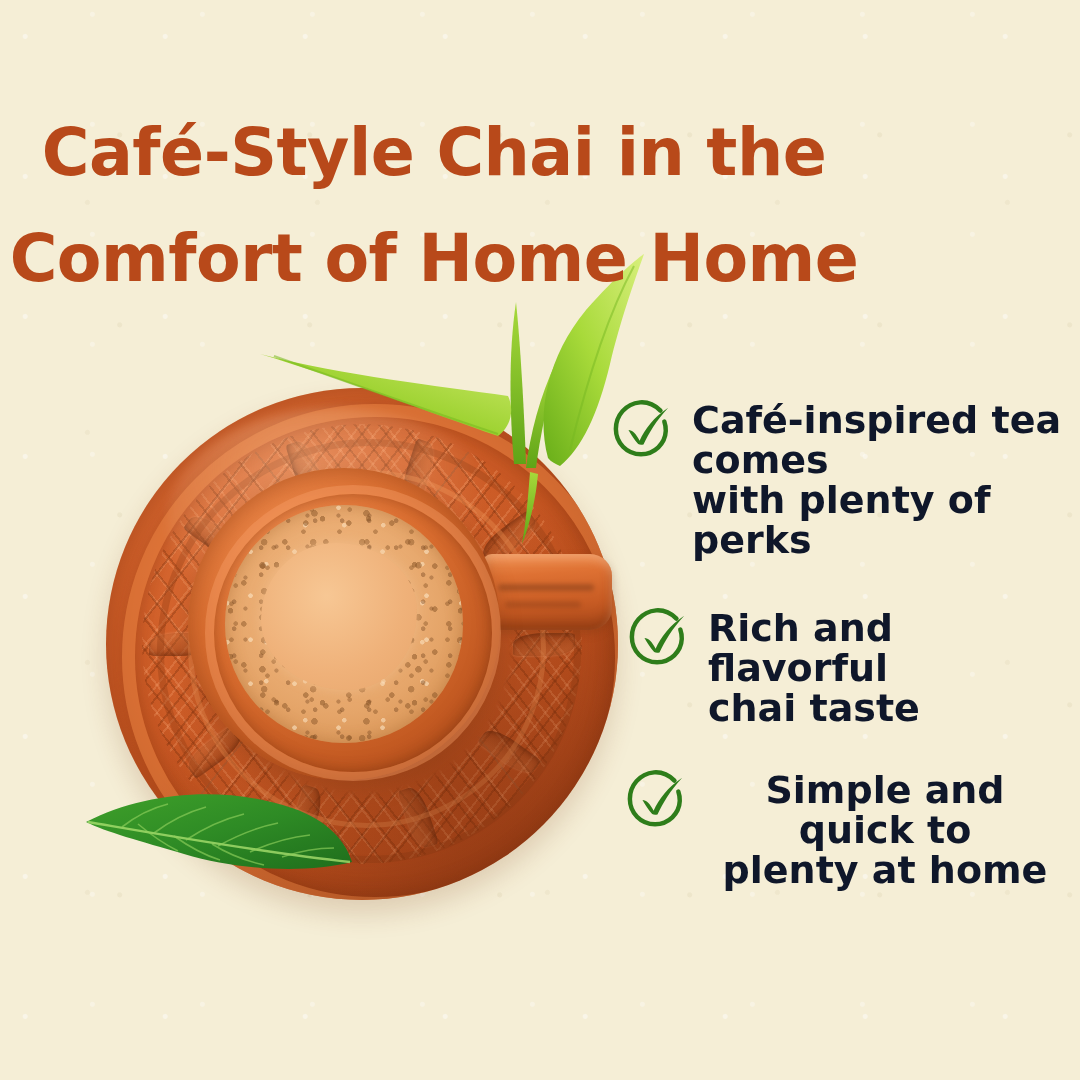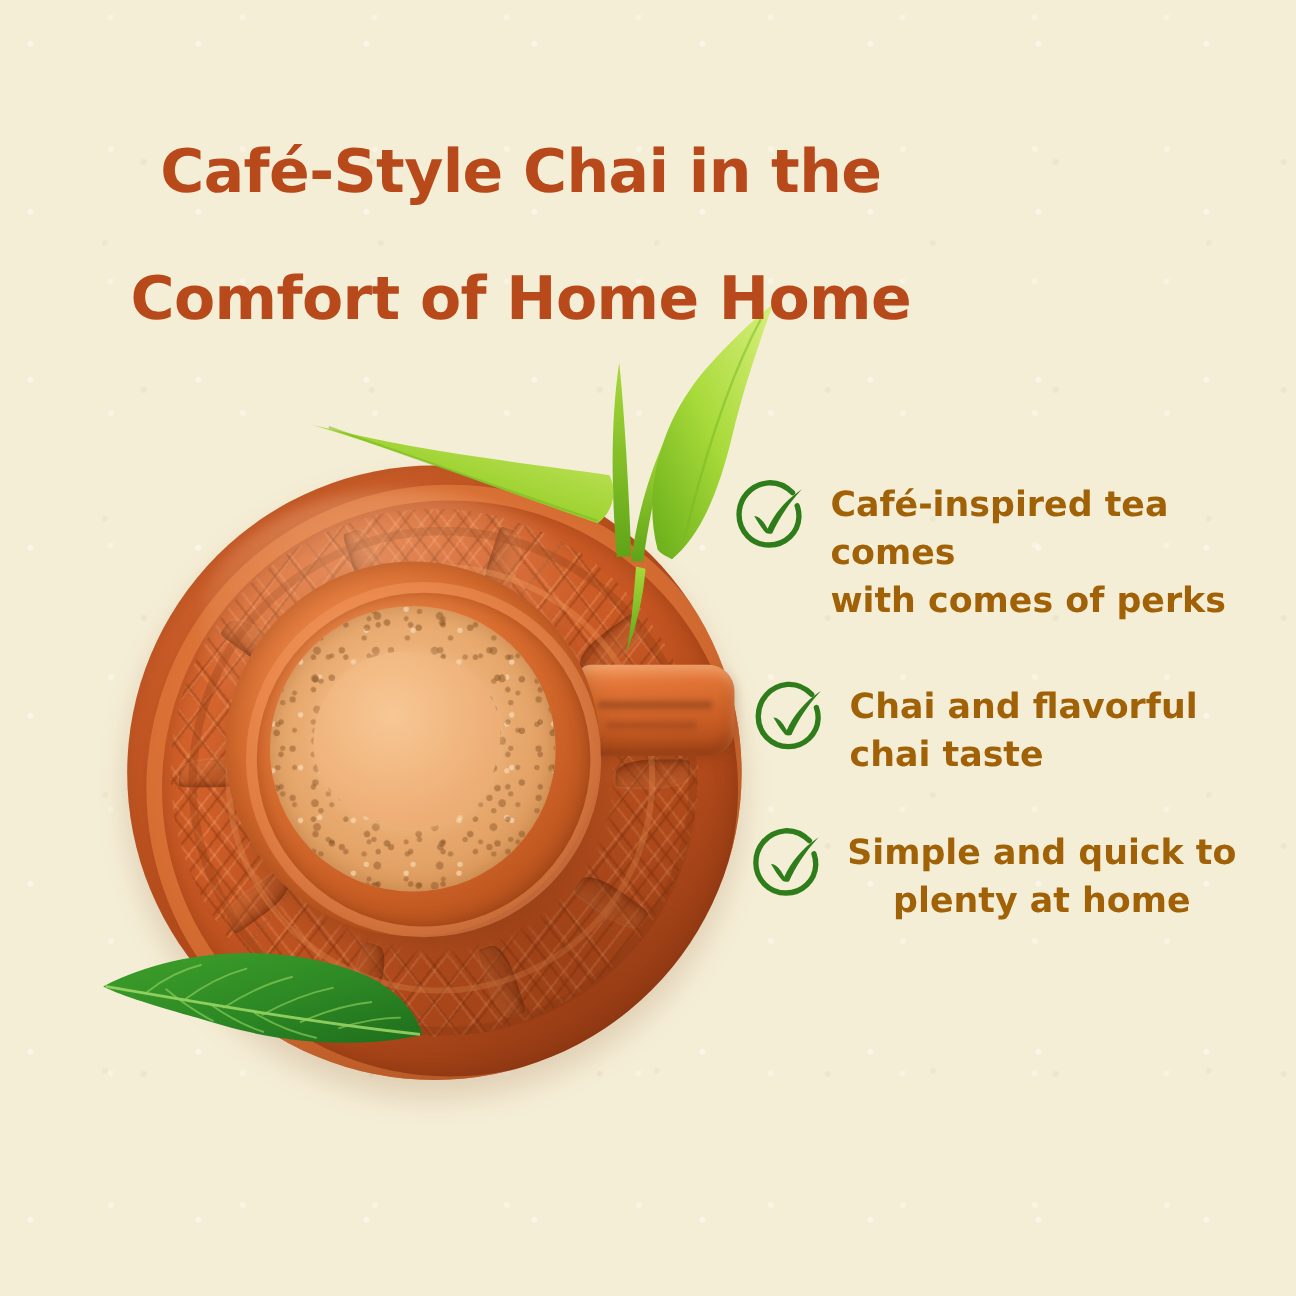--- a/index.html
+++ b/index.html
@@ -38,21 +38,21 @@
   
   .headline {
     position: absolute;
     left: 0;
     top: 56px;
     width: 868px;
     text-align: center;
     color: #B8491A;
     font-family: "DejaVu Sans", sans-serif;
     font-weight: bold;
-    font-size: 50px;
+    font-size: 65px;
     line-height: 106px;
     letter-spacing: -0.5px;
     z-index: 6;
   }
   .headline .hl-line { display: block; white-space: nowrap; }
 
   
   .bullets {
     position: absolute;
     left: 612px;
@@ -72,24 +72,24 @@
 
   .check-wrap {
     flex: 0 0 auto;
     width: 62px;
     height: 62px;
     margin-top: 2px;
   }
   .check-wrap svg { display: block; width: 62px; height: 62px; }
 
   .bullet-text {
-    color: #a16207;
+    color: #0f172a;
     font-family: "DejaVu Sans", sans-serif;
     font-weight: bold;
-    font-size: 29px;
+    font-size: 38px;
     line-height: 40px;
     padding-top: 4px;
   }
 
   
   .photo {
     position: absolute;
     left: 78px;
     top: 236px;
     width: 580px;
@@ -387,33 +387,33 @@
 
     <div class="bullet b1">
       <span class="check-wrap">
         <svg viewBox="0 0 64 64">
           <path d="M50 13 C 44 7, 36 4, 29 4.5 C 14 6, 4 18, 4 32 C 4 46, 15 58, 30 58 C 44 58, 55 47, 55.5 34 C 55.6 30.5, 55.1 27.4, 54 24.3" fill="none" stroke="#2E7D1A" stroke-width="4.6" stroke-linecap="round"></path>
           <path d="M17 33 C 21 33, 25 37, 28.5 44 C 34 32, 43 20, 58 10 C 46 23, 38 36, 32.5 48 C 30.5 48.5, 28.5 48.5, 27 47.5 C 23 43, 20 38, 17 33 Z" fill="#2E7D1A"></path>
         </svg>
       </span>
       <span class="bullet-text">
         <span>Café-inspired tea comes</span><br>
-        <span>with comes of perks</span>
+        <span>with plenty of perks</span>
       </span>
     </div>
 
     <div class="bullet b2">
       <span class="check-wrap">
         <svg viewBox="0 0 64 64">
           <path d="M50 13 C 44 7, 36 4, 29 4.5 C 14 6, 4 18, 4 32 C 4 46, 15 58, 30 58 C 44 58, 55 47, 55.5 34 C 55.6 30.5, 55.1 27.4, 54 24.3" fill="none" stroke="#2E7D1A" stroke-width="4.6" stroke-linecap="round"></path>
           <path d="M17 33 C 21 33, 25 37, 28.5 44 C 34 32, 43 20, 58 10 C 46 23, 38 36, 32.5 48 C 30.5 48.5, 28.5 48.5, 27 47.5 C 23 43, 20 38, 17 33 Z" fill="#2E7D1A"></path>
         </svg>
       </span>
       <span class="bullet-text">
-        <span>Chai and flavorful</span><br>
+        <span>Rich and flavorful</span><br>
         <span>chai taste</span>
       </span>
     </div>
 
     <div class="bullet b3">
       <span class="check-wrap">
         <svg viewBox="0 0 64 64">
           <path d="M50 13 C 44 7, 36 4, 29 4.5 C 14 6, 4 18, 4 32 C 4 46, 15 58, 30 58 C 44 58, 55 47, 55.5 34 C 55.6 30.5, 55.1 27.4, 54 24.3" fill="none" stroke="#2E7D1A" stroke-width="4.6" stroke-linecap="round"></path>
           <path d="M17 33 C 21 33, 25 37, 28.5 44 C 34 32, 43 20, 58 10 C 46 23, 38 36, 32.5 48 C 30.5 48.5, 28.5 48.5, 27 47.5 C 23 43, 20 38, 17 33 Z" fill="#2E7D1A"></path>
         </svg>

